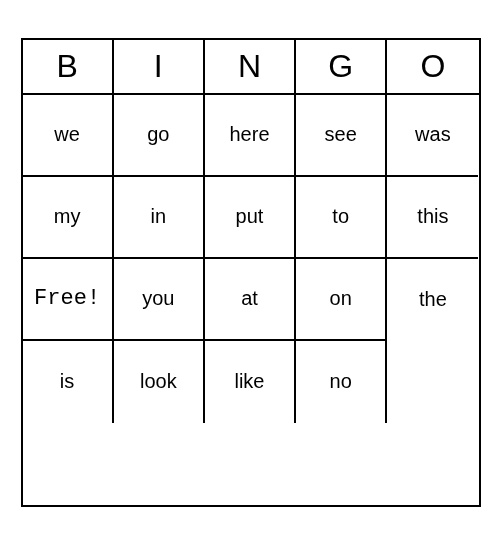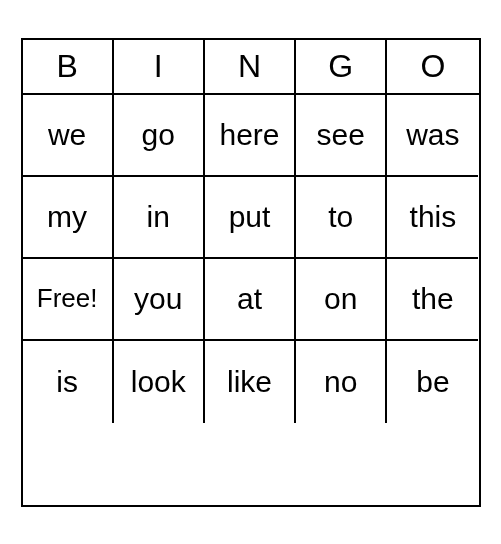--- a/index.html
+++ b/index.html
@@ -44,38 +44,39 @@
     .bingo-grid {
       display: grid;
       grid-template-columns: repeat(5, 1fr);
       grid-template-rows: repeat(5, 1fr);
     }
 
     .bingo-cell {
       border-right: 2px solid #000;
       border-bottom: 2px solid #000;
       text-align: center;
-      font-size: 30px;
+      font-size: 20px;
       padding: 14px 4px;
       display: flex;
       align-items: center;
       justify-content: center;
       min-height: 82px;
     }
 
     .bingo-cell:nth-child(5n) {
       border-right: none;
     }
 
     .bingo-cell:nth-last-child(-n+5) {
       border-bottom: none;
     }
 
     .bingo-cell.free {
-      font-size: 26px;
+      font-size: 22px;
+      font-family: Liberation Mono, monospace;
     }
   </style>
 </head>
 <body>
 
 <div class="bingo-card">
   <div class="bingo-header">
   <div class="bingo-header-cell">B</div>
       <div class="bingo-header-cell">I</div>
       <div class="bingo-header-cell">N</div>
@@ -95,15 +96,14 @@
       <div class="bingo-cell">this</div>
       <div class="bingo-cell free">Free!</div>
       <div class="bingo-cell">you</div>
       <div class="bingo-cell">at</div>
       <div class="bingo-cell">on</div>
       <div class="bingo-cell">the</div>
       <div class="bingo-cell">is</div>
       <div class="bingo-cell">look</div>
       <div class="bingo-cell">like</div>
       <div class="bingo-cell">no</div>
-      <div class="bingo-cell">be</div>
     </div>
 </div>
 
 </body></html>

